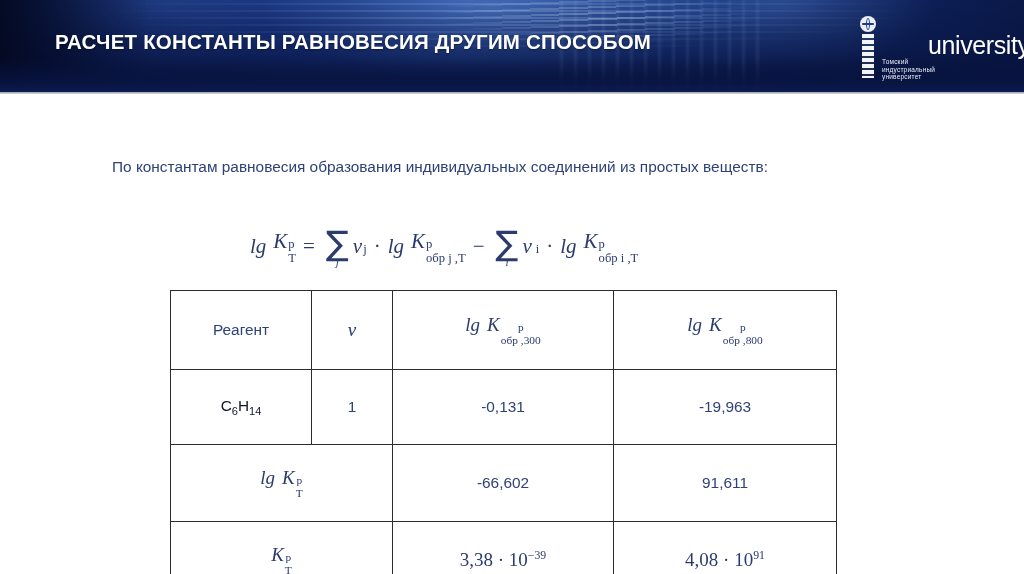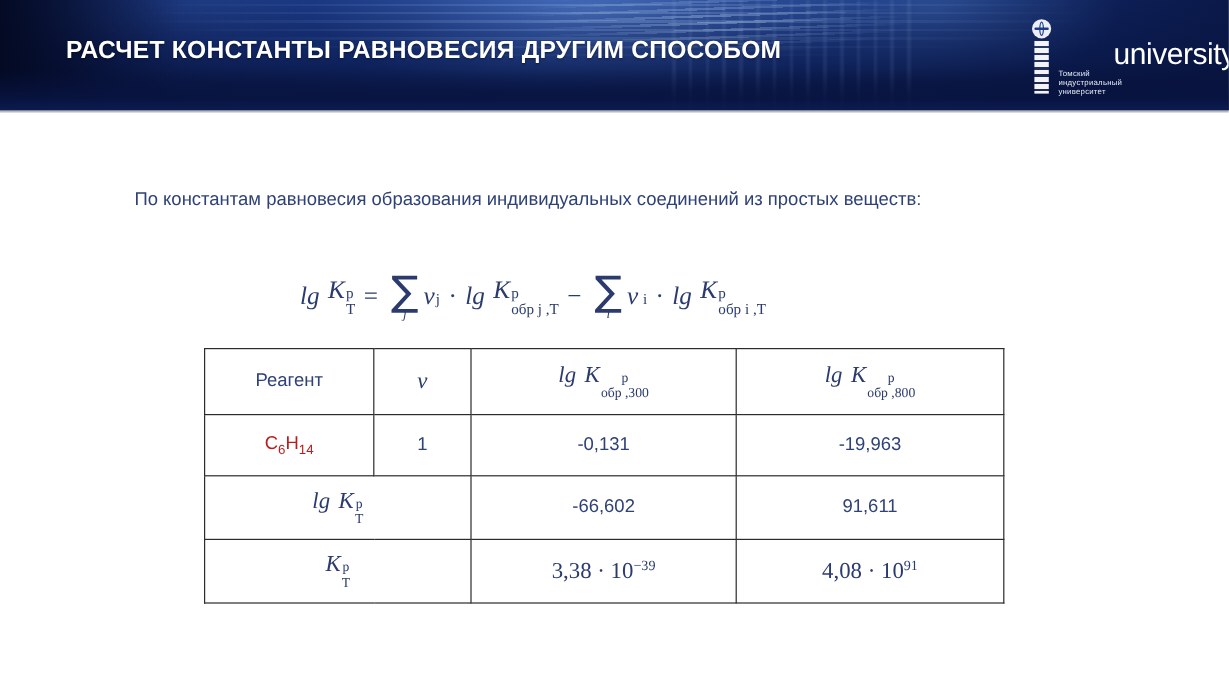--- a/index.html
+++ b/index.html
@@ -229,21 +229,21 @@
     top: 290px;
     width: 666px;
     border-collapse: collapse;
     table-layout: fixed;
   }
   .tbl td {
     border: 1.4px solid #2b2b2b;
     color: #2b3b6e;
     text-align: center;
     vertical-align: middle;
-    padding: 4px;
+    padding: 16px;
   }
   .tbl .c-reagent { width: 141px; }
   .tbl .c-nu      { width: 81px; }
   .tbl .c-v300    { width: 221px; }
   .tbl .c-v800    { width: 223px; }
 
   .row-head td { height: 46px; }
   .row-data td { height: 42px; }
   .row-sum  td { height: 44px; }
 
@@ -255,21 +255,21 @@
     font-family: "Liberation Serif", serif;
     font-style: italic;
     font-size: 19px;
   }
   .hd-formula {
     font-family: "Liberation Serif", serif;
     font-size: 19px;
   }
   .cell-chem {
     font-size: 15.4px;
-    color: #b91c1c;
+    color: #0f172a;
     white-space: nowrap;
   }
   .cell-chem sub { font-size: 0.72em; }
   .cell-num {
     font-size: 15.4px;
     color: #2f4278;
   }
   .cell-mathlabel {
     font-family: "Liberation Serif", serif;
     font-size: 19px;

